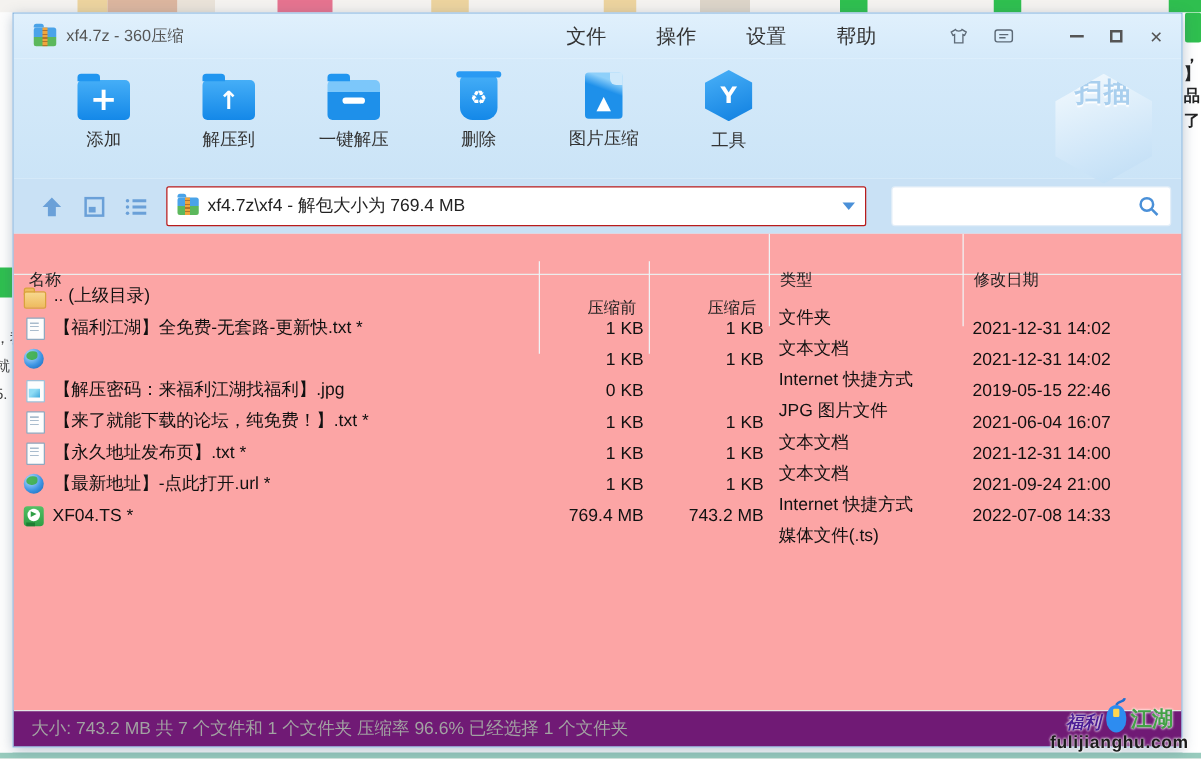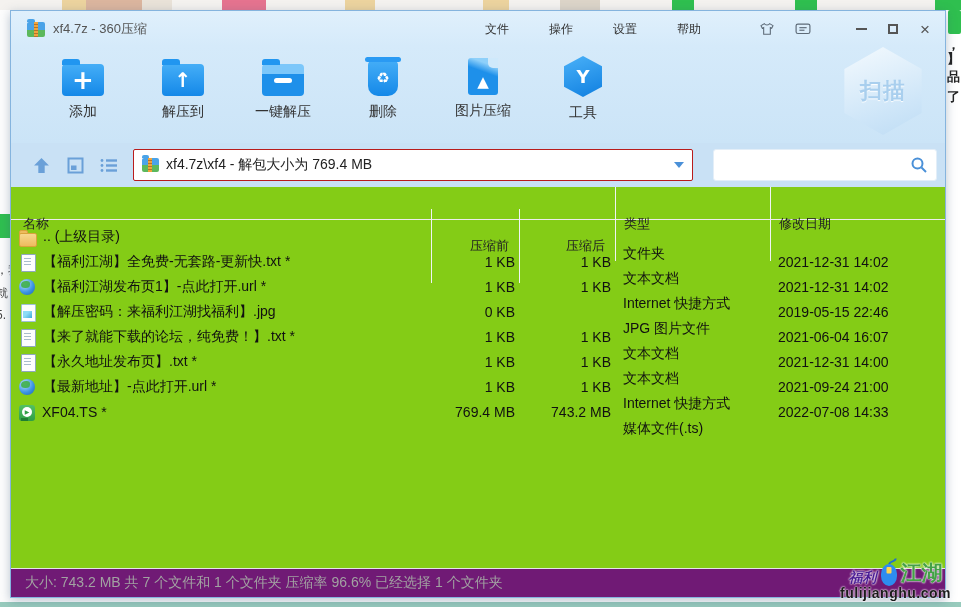--- a/index.html
+++ b/index.html
@@ -36,21 +36,21 @@
     padding:0 12px 0 16px;
   }
   .app-icon { width:18px; height:15px; position:relative; margin-right:8px;
     background:linear-gradient(180deg,#4aa3e8 0 8px,#5cb85c 8px 100%); border-radius:2px; }
   .app-icon::before { content:""; position:absolute; top:-3px; left:0; width:8px; height:3px;
     background:#4aa3e8; border-radius:2px 2px 0 0; }
   .app-icon::after { content:""; position:absolute; top:0; bottom:0; left:7px; width:4px;
     background:repeating-linear-gradient(180deg,#f0a53c 0 2px,#b5722a 2px 3px); }
   .title-text { font-size:13px; color:#555; }
   .menu { margin-left:auto; display:flex; gap:40px; }
-  .menu-item { font-size:12px; color:#333; cursor:default; }
+  .menu-item { font-size:16px; color:#333; cursor:default; }
   .tb-mini-icons { display:flex; gap:20px; margin-left:58px; align-items:center; }
   .win-controls { display:flex; gap:16px; margin-left:42px; align-items:center; }
   .wc { width:16px; height:16px; display:flex; align-items:center; justify-content:center; }
   .min-glyph { width:11px; height:2px; background:#555; display:block; }
   .max-glyph { width:10px; height:10px; border:2px solid #555; display:block; }
   .close-glyph { font-size:17px; color:#555; line-height:1; }
 
   
   .toolbar {
     height:96px; flex:none; position:relative;
@@ -80,24 +80,24 @@
     background:linear-gradient(200deg,#8ed0fa 0 9px,#1e90ea 40%); border-radius:3px; }
   .image-compress-icon::before { content:""; position:absolute; top:0; right:0; width:10px; height:10px;
     background:#cfe9fb; border-radius:0 0 0 5px; }
   .image-compress-icon .glyph { font-size:15px; align-items:flex-end; padding-bottom:4px; }
   .tools-icon { width:38px; height:41px; margin:1px auto 0;
     background:linear-gradient(160deg,#4ab1f8,#0f7fe0);
     clip-path:polygon(50% 0,100% 25%,100% 75%,50% 100%,0 75%,0 25%); }
   .tools-icon .glyph { font-size:18px; }
   .tool-label { margin-top:7px; font-size:14px; color:#333; }
 
-  .scan-badge { position:absolute; right:20px; top:0; width:84px; height:88px;
+  .scan-badge { position:absolute; right:20px; top:12px; width:84px; height:88px;
     background:linear-gradient(160deg,#f4fafe,#cde5f8 70%,#bedcf4);
     clip-path:polygon(50% 0,96% 25%,96% 75%,50% 100%,4% 75%,4% 25%);
-    display:flex; align-items:center; justify-content:center; cursor:default; }
+    display:flex; align-items:flex-start; justify-content:center; cursor:default; }
   .scan-badge span { font-size:22px; font-weight:bold; color:#a9cfee;
     text-shadow:0 1px 1px #fff; letter-spacing:1px; }
 
   
   .address-row { height:44px; flex:none; background:#c9e1f5;
     display:flex; align-items:center; padding:0 8px 0 20px; gap:14px; }
   .nav-icon { width:20px; height:18px; display:flex; align-items:center; justify-content:center; flex:none; }
   .address-bar { flex:none; width:560px; height:32px; background:#fff;
     border:1px solid #b91c1c; border-radius:2px; display:flex; align-items:center; padding:0 8px; }
   .archive-icon { width:17px; height:14px; position:relative; flex:none; margin-right:7px;
@@ -107,21 +107,21 @@
   .archive-icon::after { content:""; position:absolute; top:0; bottom:0; left:6px; width:4px;
     background:repeating-linear-gradient(180deg,#f0a53c 0 2px,#b5722a 2px 3px); }
   .address-text { font-size:14px; color:#222; white-space:nowrap; overflow:hidden; flex:1; }
   .caret-down { width:0; height:0; border-left:5px solid transparent; border-right:5px solid transparent;
     border-top:6px solid #4a90d8; margin-left:6px; flex:none; cursor:default; }
   .search-box { flex:1; height:32px; background:#fff; border:1px solid #e3eef8; border-radius:3px;
     display:flex; align-items:center; padding:0 8px; margin-left:6px; }
   .search-input { flex:1; border:none; outline:none; font-size:14px; color:#333; background:transparent; height:100%; }
 
   
-  .list-area { flex:1; background:#84cc16; display:flex; flex-direction:column; overflow:hidden; }
+  .list-area { flex:1; background:#fca5a5; display:flex; flex-direction:column; overflow:hidden; }
   .list-header { flex:none; height:33px; display:grid;
     grid-template-columns:1fr 88px 96px 155px 165px;
     align-items:center; padding:0 10px 0 4px; border-bottom:1px solid #ececec;
     font-size:13px; color:#222; }
   .list-header .h-cell { padding:6px 8px; height:100%; display:flex; align-items:center; }
   .list-header .h-cell.num { justify-content:flex-end; padding-right:10px;margin-top:44px; }
   .list-header .h-cell + .h-cell { border-left:1px solid #f0f3f6; }
   .rows {}
   .file-row { height:25px; display:grid; grid-template-columns:1fr 88px 96px 155px 165px;
     align-items:center; padding:0 10px 0 8px; font-size:14px; color:#111; cursor:default; }
@@ -158,21 +158,21 @@
 
   
   .status-bar { flex:none; height:29px; background:#701a75; border-top:1px solid #e5e5e5;
     display:flex; align-items:center; padding-left:14px; }
   .status-text { font-size:14px; color:#a2a2a2; white-space:nowrap; }
 
   
   .watermark { position:absolute; right:10px; bottom:6px; text-align:center; pointer-events:none; }
   .wm-line1 { display:flex; align-items:flex-end; justify-content:center; gap:2px; }
   .wm-left { font-size:14px; font-weight:bold; color:#4c1d95; text-shadow:0 0 2px #fff,0 0 2px #fff;font-style:italic; }
-  .wm-right { font-size:21px; font-weight:bold; color:#43a047; text-shadow:0 0 2px #fff,0 0 2px #fff; }
+  .wm-right { font-size:17px; font-weight:bold; color:#43a047; text-shadow:0 0 2px #fff,0 0 2px #fff; }
   .wm-domain { font-size:14px; font-weight:bold; color:#1b1b1b; letter-spacing:.5px;
     text-shadow:0 0 2px #fff,0 0 2px #fff; margin-top:-2px; }
 </style>
 </head>
 <body>
 
 <div class="screen">
 
   <div class="bg-top">
     <div class="frag" style="left:62px;width:24px;background:#ecd39e"></div>
@@ -363,21 +363,20 @@
             </div>
             <div class="cell-num">1 KB</div>
             <div class="cell-num">1 KB</div>
             <div class="cell-type">文本文档</div>
             <div class="cell-date">2021-12-31 14:02</div>
           </div>
 
           <div class="file-row">
             <div class="cell-name">
               <span class="file-icon url-file-icon"></span>
-              <span class="fname">【福利江湖发布页1】-点此打开.url *</span>
             </div>
             <div class="cell-num">1 KB</div>
             <div class="cell-num">1 KB</div>
             <div class="cell-type">Internet 快捷方式</div>
             <div class="cell-date">2021-12-31 14:02</div>
           </div>
 
           <div class="file-row">
             <div class="cell-name">
               <span class="file-icon image-file-icon"></span>

